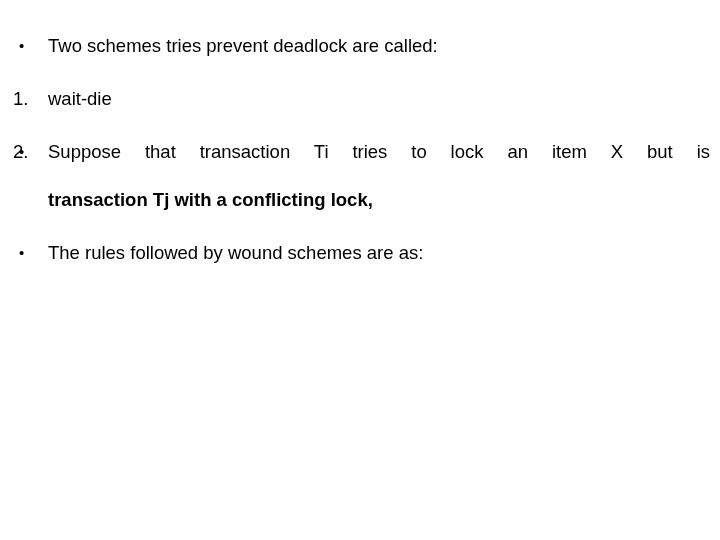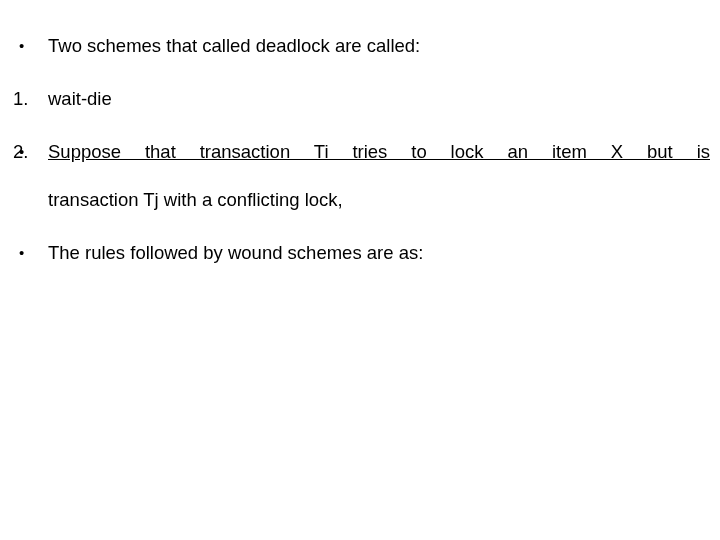--- a/index.html
+++ b/index.html
@@ -69,37 +69,37 @@
   }
 
   
   .block.justified {
     text-align: justify;
     text-justify: inter-word;
   }
   .block.justified .last-line {
     display: block;
     text-align: left;
+    font-weight: bold;
   }
   .block.justified .just-line {
     display: block;
     text-align: justify;
     text-align-last: justify;
-    text-decoration: underline;
   }
 </style>
 </head>
 <body>
 
 <div class="slide">
   <div class="content">
 
     <div class="block">
       <span class="marker bullet">•</span>
-      <span class="block-text">Two schemes that called deadlock are called:</span>
+      <span class="block-text">Two schemes tries prevent deadlock are called:</span>
     </div>
 
     <div class="block">
       <span class="marker decimal">1.</span>
       <span class="block-text">wait-die</span>
     </div>
 
     <div class="block">
       <span class="marker decimal">2.</span>
     </div>

